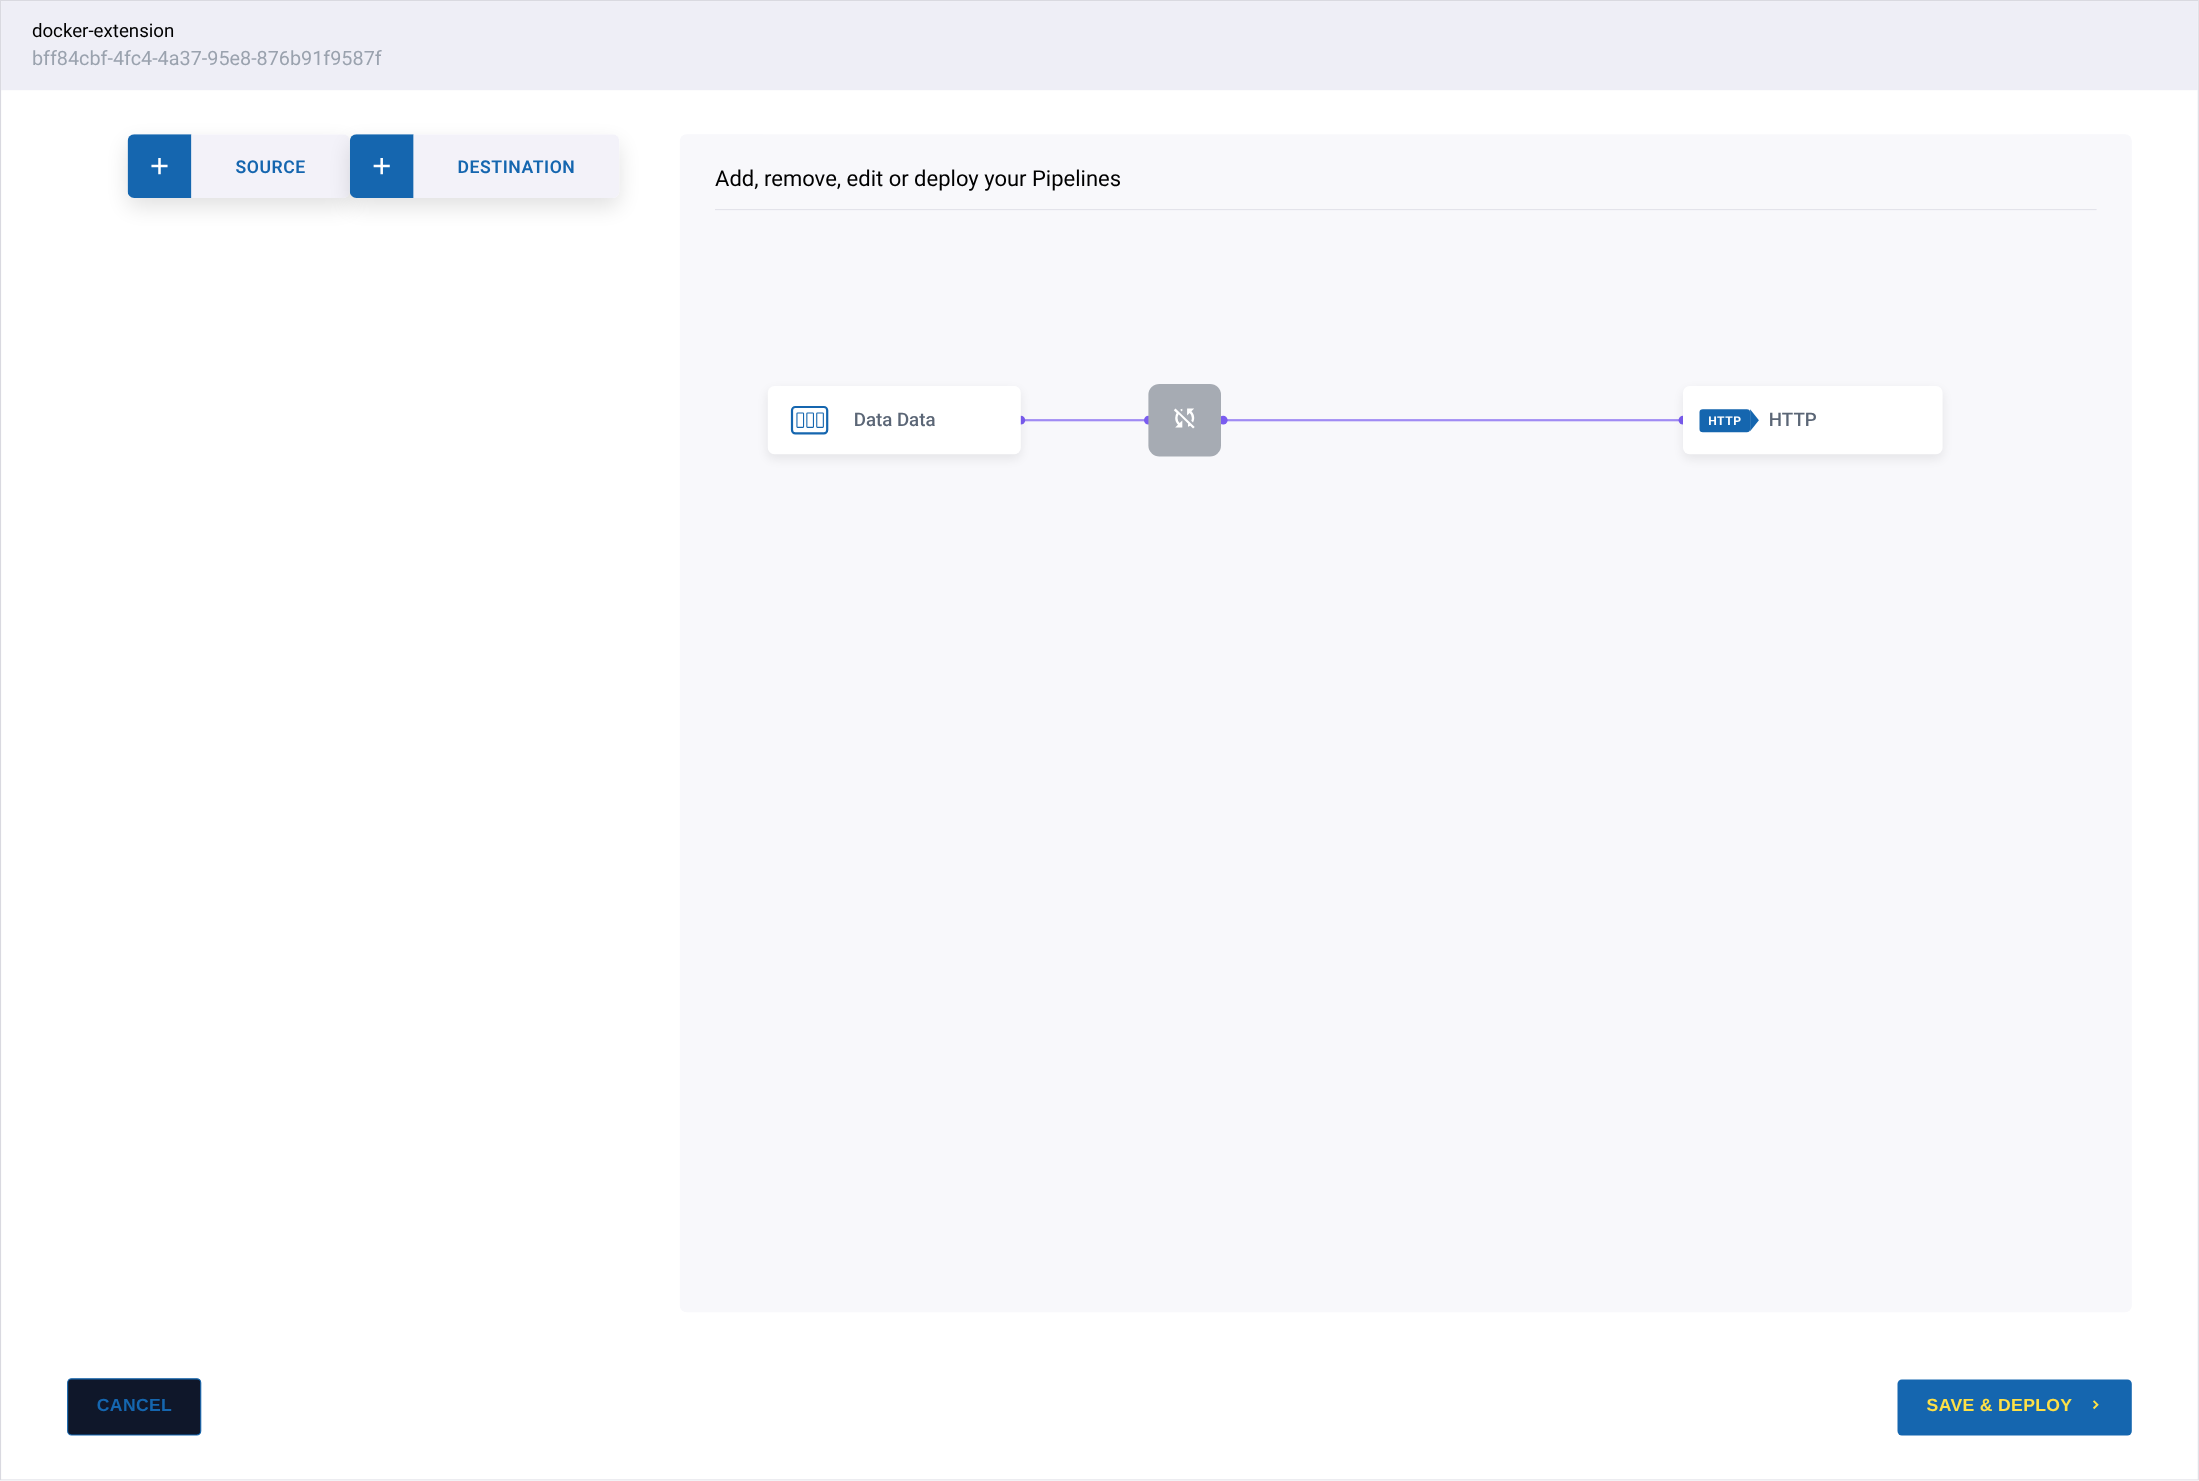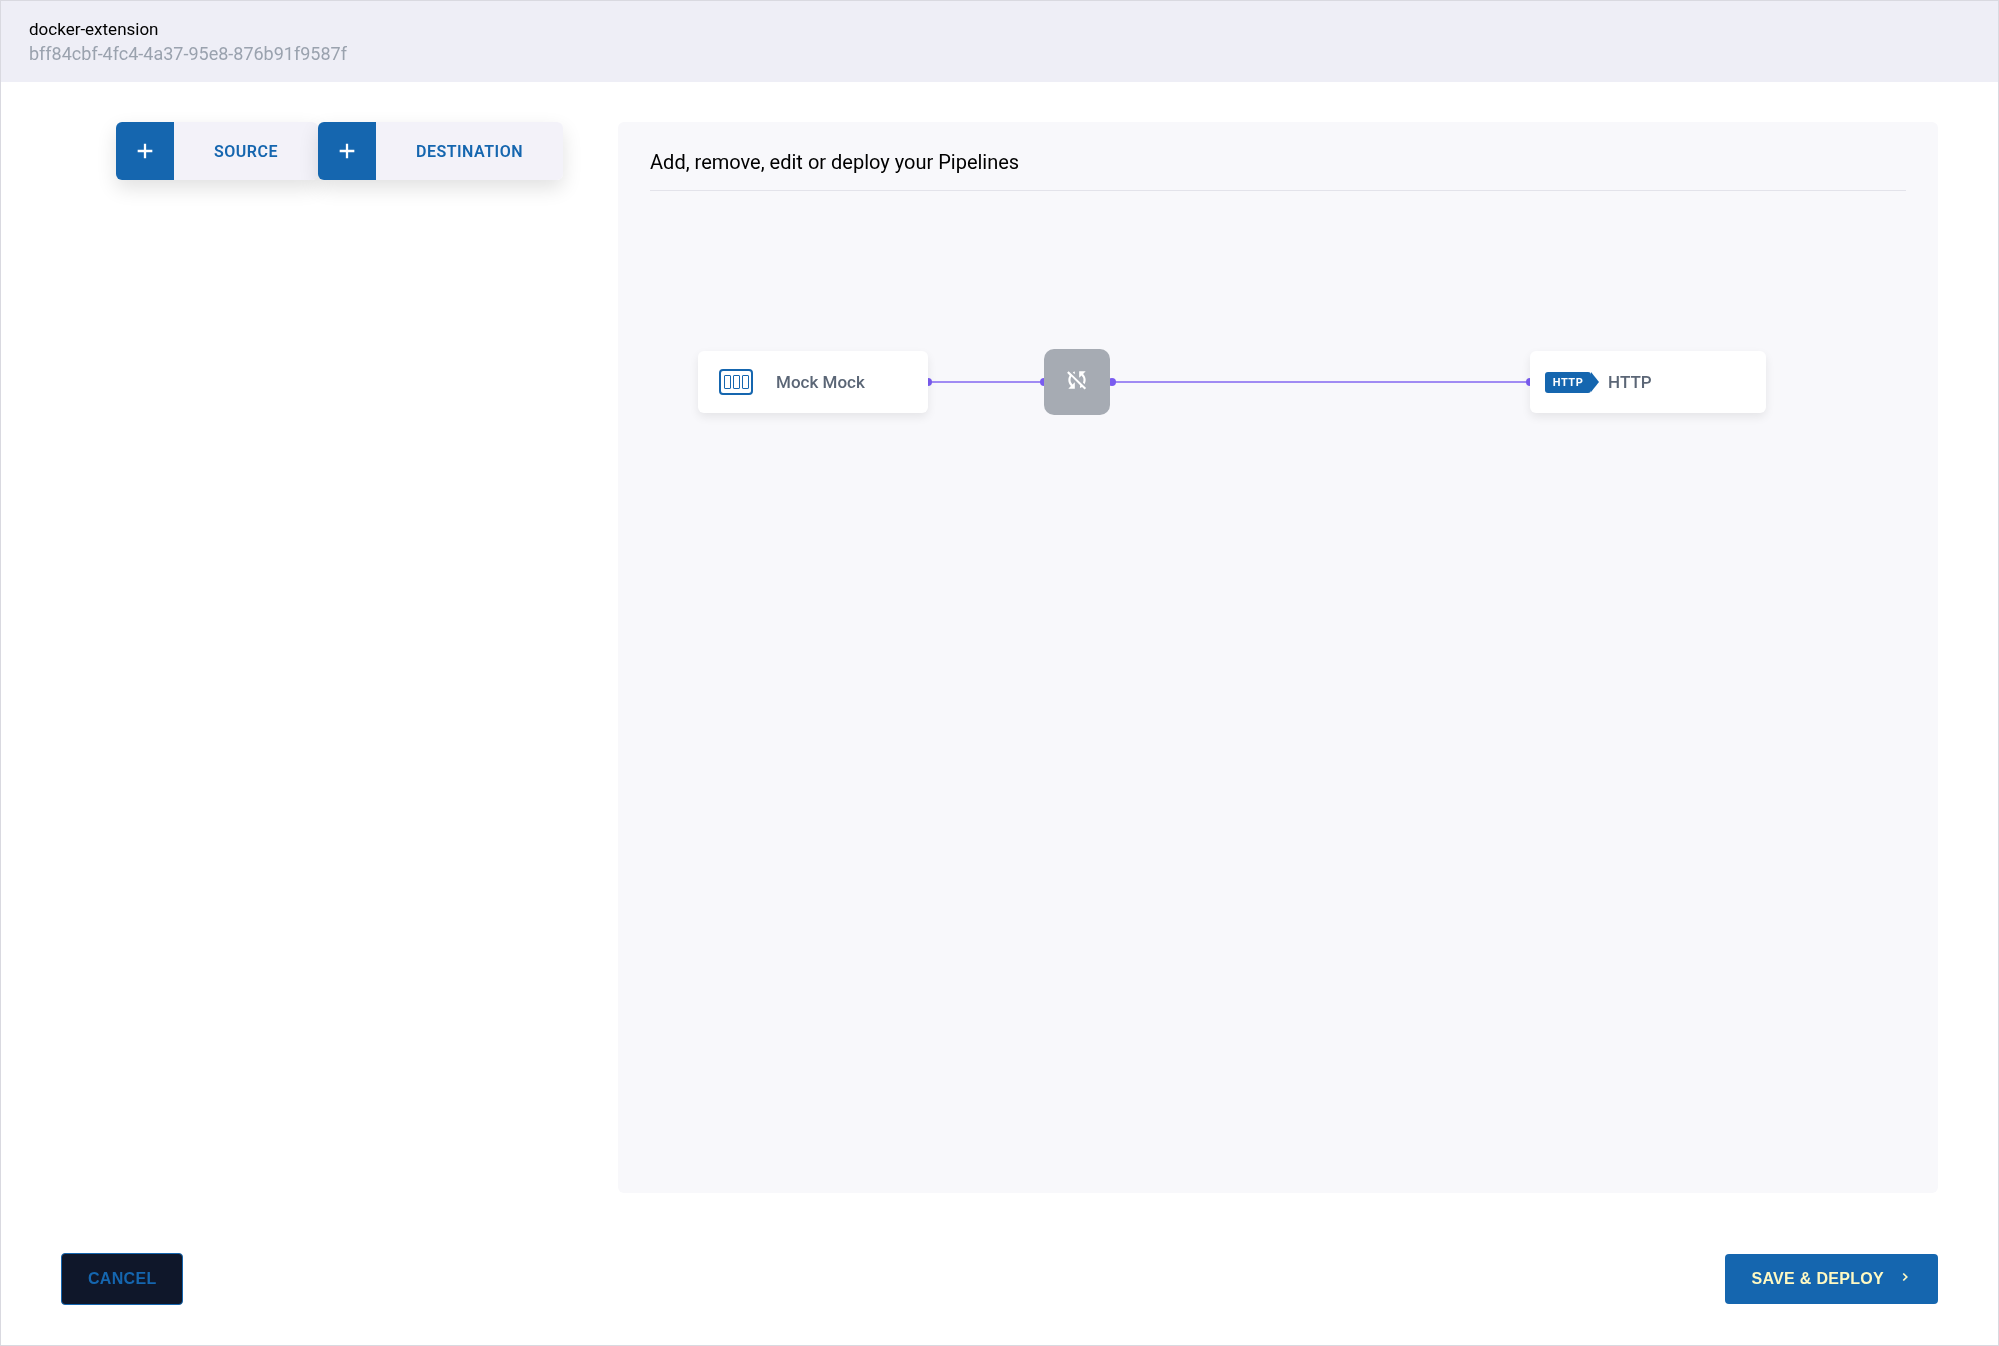--- a/index.html
+++ b/index.html
@@ -23,21 +23,21 @@
   .node-icon { width: 36px; height: 28px; margin-right: 22px; display:flex; align-items:center; justify-content:center; }
   .node-label { color: #5b6676; font-size: 17px; font-weight: 500; }
   .mid-node { position: absolute; left: 394px; top: 158px; width: 66px; height: 66px; background: #a6abb3; border-radius: 10px; display:flex; align-items:center; justify-content:center; cursor: pointer; }
   .mid-node svg { width: 26px; height: 26px; fill:#fff; }
   .dot { position:absolute; width:8px; height:8px; border-radius:50%; background:#7a5cf0; }
   .line { position:absolute; height:2px; background:#7a5cf0; opacity:0.7; }
   .http-badge { background:#1566af; color:#fff; font-size:11px; font-weight:700; padding:4px 8px; border-radius:3px; position:relative; letter-spacing:0.5px; }
   .http-badge::after { content:""; position:absolute; right:-8px; top:0; width:0; height:0; border-top:10px solid transparent; border-bottom:10px solid transparent; border-left:8px solid #1566af; }
   .footer { display:flex; justify-content:space-between; align-items:center; padding: 30px 60px 40px 60px; }
   .btn-cancel { border:1px solid #1566af; color:#1566af; background:#0f172a; font-size:16px; font-weight:600; padding: 16px 26px; border-radius:4px; cursor:pointer; letter-spacing:0.3px; }
-  .btn-save { background:#1566af; color:#fef9c3; font-size:16px; font-weight:600; padding:16px 26px; border-radius:4px; cursor:pointer; display:flex; align-items:center; gap:14px; letter-spacing:0.3px; border:none; }
+  .btn-save { background:#1566af; color:#fde047; font-size:16px; font-weight:600; padding:16px 26px; border-radius:4px; cursor:pointer; display:flex; align-items:center; gap:14px; letter-spacing:0.3px; border:none; }
   .btn-save svg { width:14px; height:14px; }
   .odometer-icon { border:2px solid #1566af; border-radius:4px; width:34px; height:26px; display:flex; align-items:center; justify-content:center; gap:2px; }
   .odometer-icon span { width:7px; height:14px; border:1.5px solid #1566af; border-radius:1px; display:block; }
 </style>
 </head>
 <body>
 
 <div class="app">
 
   <div class="header">
@@ -82,21 +82,21 @@
         <div class="dot" style="left:876px; top:187px;"></div>
 
         <div class="node node-source">
           <div class="node-icon">
             <div class="odometer-icon">
                 <span></span>
                 <span></span>
                 <span></span>
               </div>
           </div>
-          <div class="node-label">Mock Mock</div>
+          <div class="node-label">Data Data</div>
         </div>
 
         <div class="mid-node">
           <span>
             <svg viewBox="0 0 24 24">
                 <path d="M10 6.35V4.26c-.66.17-1.29.43-1.88.75l1.5 1.5c.13-.6.25-.11.38-.16zM20 12c0-2.21-.91-4.2-2.36-5.64L20 4h-6v6l2.24-2.24A6.003 6.003 0 0 1 18 12c0 .85-.18 1.66-.5 2.39l1.48 1.48A7.93 7.93 0 0 0 20 12zM4.27 4 2.86 5.41l2.36 2.36A7.96 7.96 0 0 0 4 12c0 2.21.91 4.2 2.36 5.64L4 20h6v-6l-2.24 2.24A6.003 6.003 0 0 1 6 12c0-1.17.34-2.26.93-3.17l8.23 8.23c-.12.05-.24.1-.37.15v2.09c.67-.17 1.3-.43 1.89-.75l2.32 2.32 1.41-1.41L4.27 4z"></path>
               </svg>
           </span>
         </div>
 

